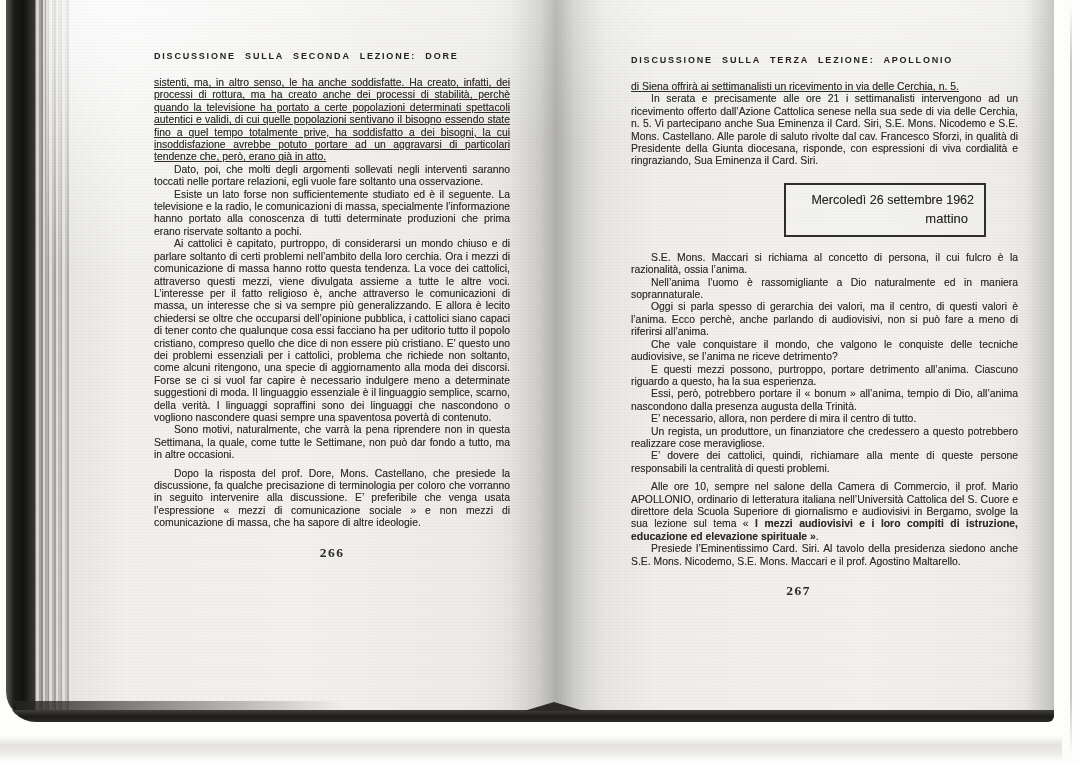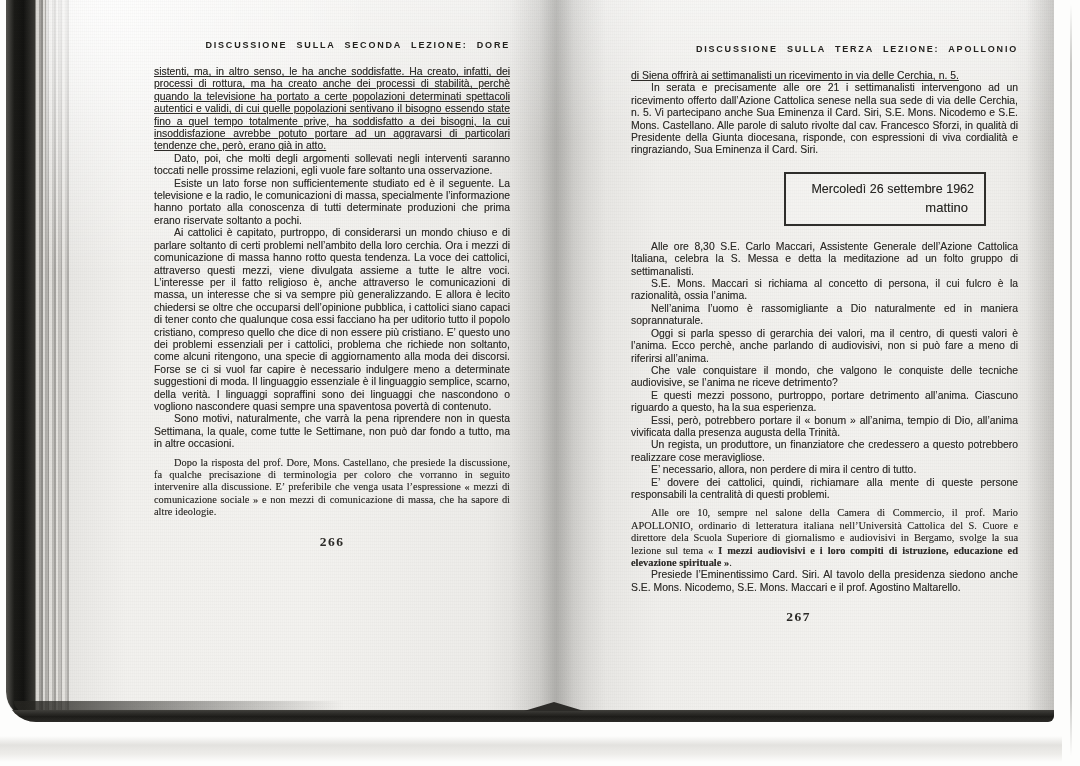--- a/index.html
+++ b/index.html
@@ -85,37 +85,38 @@
     position: absolute; left: 1070px; top: 4px; width: 2px; height: 752px;
     background: linear-gradient(180deg, rgba(192,191,188,0), rgba(186,185,182,0.8) 8%, rgba(186,185,182,0.8) 92%, rgba(192,191,188,0));
   }
 
   
   .page-content { position: absolute; color: #2e2c29; }
   .page-content.left  { left: 148px; top: 40px; width: 356px; }
   .page-content.right { left: 625px; top: 44px; width: 387px; }
 
   .running-header {
-    text-align: right;
+    text-align: left;
     font-size: 9px; font-weight: bold;
     letter-spacing: 1.8px; word-spacing: 5px;
     color: #23221f;
     margin-bottom: 16px;
     white-space: nowrap;
+    margin-top: 11px;
   }
   .body-text p {
     margin: 0;
     font-size: 10.4px; line-height: 12.4px;
     text-align: justify;
     text-indent: 20px;
     color: #2e2c29;
     text-shadow: 0 0 0.4px rgba(46,44,41,0.45);
   }
   .body-text p.cont { text-indent: 0; text-decoration: underline; }
-  .body-text p.sp { margin-top: 6px; font-family: Liberation Serif, serif; }
+  .body-text p.sp { margin-top: 6px; }
 
   .date-box {
     width: 202px; margin: 15px 32px 15px auto;
     border: 2px solid #2f2e2b;
     padding: 8px 10px 9px 10px;
     background: rgba(255,255,255,0.15);
   }
   .date-box .date-line {
     font-size: 12.5px; text-align: right; color: #2a2926;
     text-shadow: 0 0 0.4px rgba(42,41,38,0.45);
@@ -148,49 +149,48 @@
     <div class="right-edge-fade"></div>
     <div class="bottom-left-thickness"></div>
     <div class="bottom-edge-band"></div>
     <div class="gutter-bump"></div>
     <div class="grain"></div>
 
     <div class="page-content left">
       <div class="running-header">DISCUSSIONE SULLA SECONDA LEZIONE: DORE</div>
       <div class="body-text">
         <p class="cont">sistenti, ma, in altro senso, le ha anche soddisfatte. Ha creato, infatti, dei processi di rottura, ma ha creato anche dei processi di stabilità, perchè quando la televisione ha portato a certe popolazioni determinati spettacoli autentici e validi, di cui quelle popolazioni sentivano il bisogno essendo state fino a quel tempo totalmente prive, ha soddisfatto a dei bisogni, la cui insoddisfazione avrebbe potuto portare ad un aggravarsi di particolari tendenze che, però, erano già in atto.</p>
-        <p>Dato, poi, che molti degli argomenti sollevati negli interventi saranno toccati nelle prossime relazioni, egli vuole fare soltanto una osservazione.</p>
+        <p>Dato, poi, che molti degli argomenti sollevati negli interventi saranno toccati nelle portare relazioni, egli vuole fare soltanto una osservazione.</p>
         <p>Esiste un lato forse non sufficientemente studiato ed è il seguente. La televisione e la radio, le comunicazioni di massa, specialmente l’informazione hanno portato alla conoscenza di tutti determinate produzioni che prima erano riservate soltanto a pochi.</p>
         <p>Ai cattolici è capitato, purtroppo, di considerarsi un mondo chiuso e di parlare soltanto di certi problemi nell’ambito della loro cerchia. Ora i mezzi di comunicazione di massa hanno rotto questa tendenza. La voce dei cattolici, attraverso questi mezzi, viene divulgata assieme a tutte le altre voci. L’interesse per il fatto religioso è, anche attraverso le comunicazioni di massa, un interesse che si va sempre più generalizzando. E allora è lecito chiedersi se oltre che occuparsi dell’opinione pubblica, i cattolici siano capaci di tener conto che qualunque cosa essi facciano ha per uditorio tutto il popolo cristiano, compreso quello che dice di non essere più cristiano. E’ questo uno dei problemi essenziali per i cattolici, problema che richiede non soltanto, come alcuni ritengono, una specie di aggiornamento alla moda dei discorsi. Forse se ci si vuol far capire è necessario indulgere meno a determinate suggestioni di moda. Il linguaggio essenziale è il linguaggio semplice, scarno, della verità. I linguaggi sopraffini sono dei linguaggi che nascondono o vogliono nascondere quasi sempre una spaventosa povertà di contenuto.</p>
         <p>Sono motivi, naturalmente, che varrà la pena riprendere non in questa Settimana, la quale, come tutte le Settimane, non può dar fondo a tutto, ma in altre occasioni.</p>
         <p class="sp">Dopo la risposta del prof. Dore, Mons. Castellano, che presiede la discussione, fa qualche precisazione di terminologia per coloro che vorranno in seguito intervenire alla discussione. E’ preferibile che venga usata l’espressione « mezzi di comunicazione sociale » e non mezzi di comunicazione di massa, che ha sapore di altre ideologie.</p>
       </div>
       <div class="page-number">266</div>
     </div>
 
     <div class="page-content right">
       <div class="running-header">DISCUSSIONE SULLA TERZA LEZIONE: APOLLONIO</div>
       <div class="body-text">
         <p class="cont">di Siena offrirà ai settimanalisti un ricevimento in via delle Cerchia, n. 5.</p>
         <p>In serata e precisamente alle ore 21 i settimanalisti intervengono ad un ricevimento offerto dall’Azione Cattolica senese nella sua sede di via delle Cerchia, n. 5. Vi partecipano anche Sua Eminenza il Card. Siri, S.E. Mons. Nicodemo e S.E. Mons. Castellano. Alle parole di saluto rivolte dal cav. Francesco Sforzi, in qualità di Presidente della Giunta diocesana, risponde, con espressioni di viva cordialità e ringraziando, Sua Eminenza il Card. Siri.</p>
 
         <div class="date-box">
           <div class="date-line">Mercoledì 26 settembre 1962</div>
           <div class="time-line">mattino</div>
         </div>
 
-        <p>Alle ore 8,30 S.E. Carlo Maccari, Assistente Generale dell’Azione Cattolica Italiana, celebra la S. Messa e detta la meditazione ad un folto gruppo di settimanalisti.</p>
         <p>S.E. Mons. Maccari si richiama al concetto di persona, il cui fulcro è la razionalità, ossia l’anima.</p>
         <p>Nell’anima l’uomo è rassomigliante a Dio naturalmente ed in maniera soprannaturale.</p>
         <p>Oggi si parla spesso di gerarchia dei valori, ma il centro, di questi valori è l’anima. Ecco perchè, anche parlando di audiovisivi, non si può fare a meno di riferirsi all’anima.</p>
         <p>Che vale conquistare il mondo, che valgono le conquiste delle tecniche audiovisive, se l’anima ne riceve detrimento?</p>
         <p>E questi mezzi possono, purtroppo, portare detrimento all’anima. Ciascuno riguardo a questo, ha la sua esperienza.</p>
-        <p>Essi, però, potrebbero portare il « bonum » all’anima, tempio di Dio, all’anima vivificata dalla presenza augusta della Trinità.</p>
+        <p>Essi, però, potrebbero portare il « bonum » all’anima, tempio di Dio, all’anima nascondono dalla presenza augusta della Trinità.</p>
+        <p>E’ necessario, allora, non perdere di mira il centro di tutto.</p>
         <p>Un regista, un produttore, un finanziatore che credessero a questo potrebbero realizzare cose meravigliose.</p>
-        <p>E’ necessario, allora, non perdere di mira il centro di tutto.</p>
         <p>E’ dovere dei cattolici, quindi, richiamare alla mente di queste persone responsabili la centralità di questi problemi.</p>
 
         <p class="sp"><span>Alle ore 10, sempre nel salone della Camera di Commercio, il prof. Mario APOLLONIO, ordinario di letteratura italiana nell’Università Cattolica del S. Cuore e direttore dela Scuola Superiore di giornalismo e audiovisivi in Bergamo, svolge la sua lezione sul tema « </span><span class="lecture-bold">I mezzi audiovisivi e i loro compiti di istruzione, educazione ed elevazione spirituale »</span><span>.</span></p>
 
         <p>Presiede l’Eminentissimo Card. Siri. Al tavolo della presidenza siedono anche S.E. Mons. Nicodemo, S.E. Mons. Maccari e il prof. Agostino Maltarello.</p>
       </div>
       <div class="page-number">267</div>
     </div>
   </div>
 

